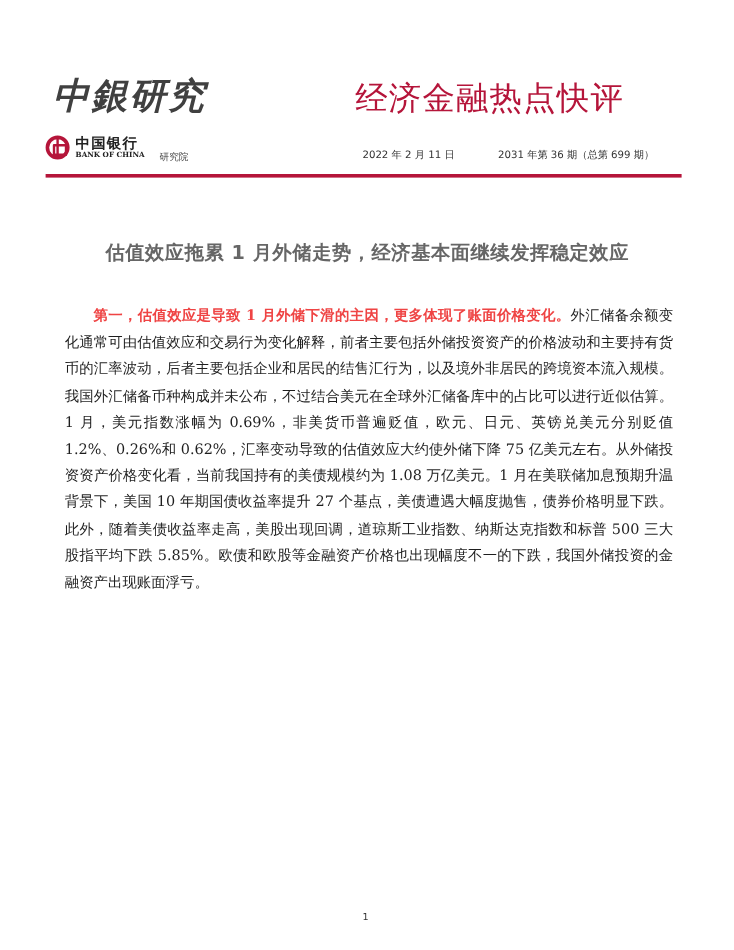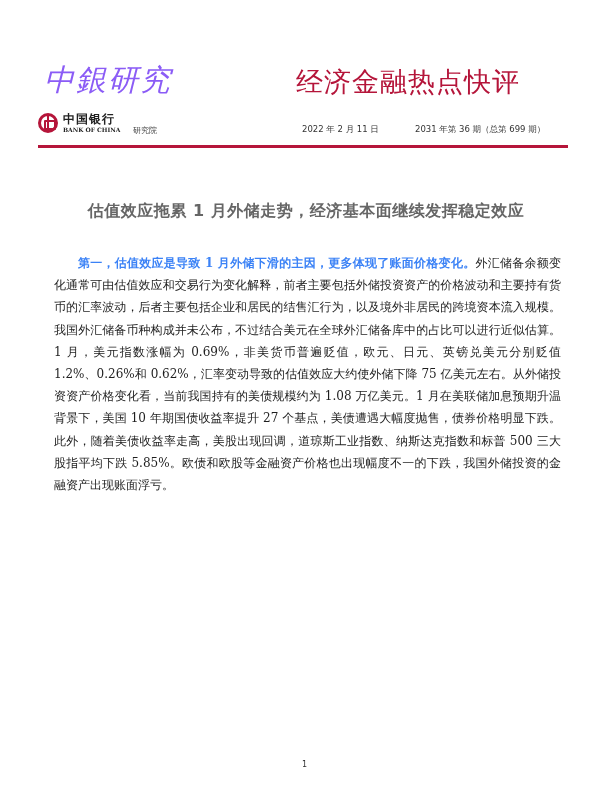--- a/index.html
+++ b/index.html
@@ -1,20 +1,20 @@
 <!DOCTYPE html>
 <html><head>
 <meta charset="utf-8">
 <style>
   html, body { margin: 0; padding: 0; background: #ffffff; }
   body { width: 612px; height: 792px; position: relative; overflow: hidden;
          font-family: "DejaVu Serif", "Liberation Serif", serif; color: #1a1a1a; }
   .logo-calligraphy { position: absolute; left: 44px; top: 60px; font-size: 30px;
-         font-family: "DejaVu Serif", serif; font-weight: normal; font-style: italic;
-         color: #8b5cf6; letter-spacing: 2px; }
+         font-family: "DejaVu Serif", serif; font-weight: bold; font-style: italic;
+         color: #404040; letter-spacing: 2px; }
   .boc-logo { position: absolute; left: 38px; top: 113px; display: flex; align-items: center; }
   .boc-mark { width: 20px; height: 20px; border-radius: 50%; border: 3px solid #b5153a;
          box-sizing: border-box; position: relative; }
   .boc-mark::before { content: ""; position: absolute; left: 3px; top: 4px; width: 8px; height: 6px;
          border: 2px solid #b5153a; border-radius: 1px; }
   .boc-mark::after { content: ""; position: absolute; left: 6px; top: -2px; width: 2px; height: 18px;
          background: #b5153a; }
   .boc-text { margin-left: 5px; display: flex; flex-direction: column; line-height: 1; }
   .boc-cn { font-size: 12px; font-weight: bold; color: #222; letter-spacing: 1px; }
   .boc-en { font-size: 6px; font-weight: bold; color: #222; margin-top: 2px; }
@@ -26,21 +26,21 @@
          font-family: "DejaVu Sans", sans-serif; }
   .header-issue { position: absolute; left: 415px; top: 124px; font-size: 8.5px; color: #333;
          font-family: "DejaVu Sans", sans-serif; }
   .header-rule { position: absolute; left: 38px; top: 145px; width: 530px; height: 3px; background: #b5153a; }
   .doc-title { position: absolute; left: 0; width: 612px; top: 201px; text-align: center;
          font-size: 16px; font-weight: bold; color: #666; letter-spacing: 0.5px;
          font-family: "DejaVu Sans", sans-serif; }
   .body-text { position: absolute; left: 54px; width: 507px; top: 252px; font-size: 12px;
          line-height: 22.2px; text-align: justify; color: #1e1e1e; }
   .body-text p { margin: 0; text-indent: 24px; }
-  .body-text strong { font-weight: bold; color: #3b82f6; }
+  .body-text strong { font-weight: bold; color: #ef4444; }
   .page-number { position: absolute; left: 302px; top: 760px; font-size: 8px; color: #333;
          font-family: "DejaVu Sans", sans-serif; }
 </style>
 </head>
 <body>
 
 <div class="logo-calligraphy">中銀研究</div>
 
 <div class="boc-logo">
   <div class="boc-mark"></div>

